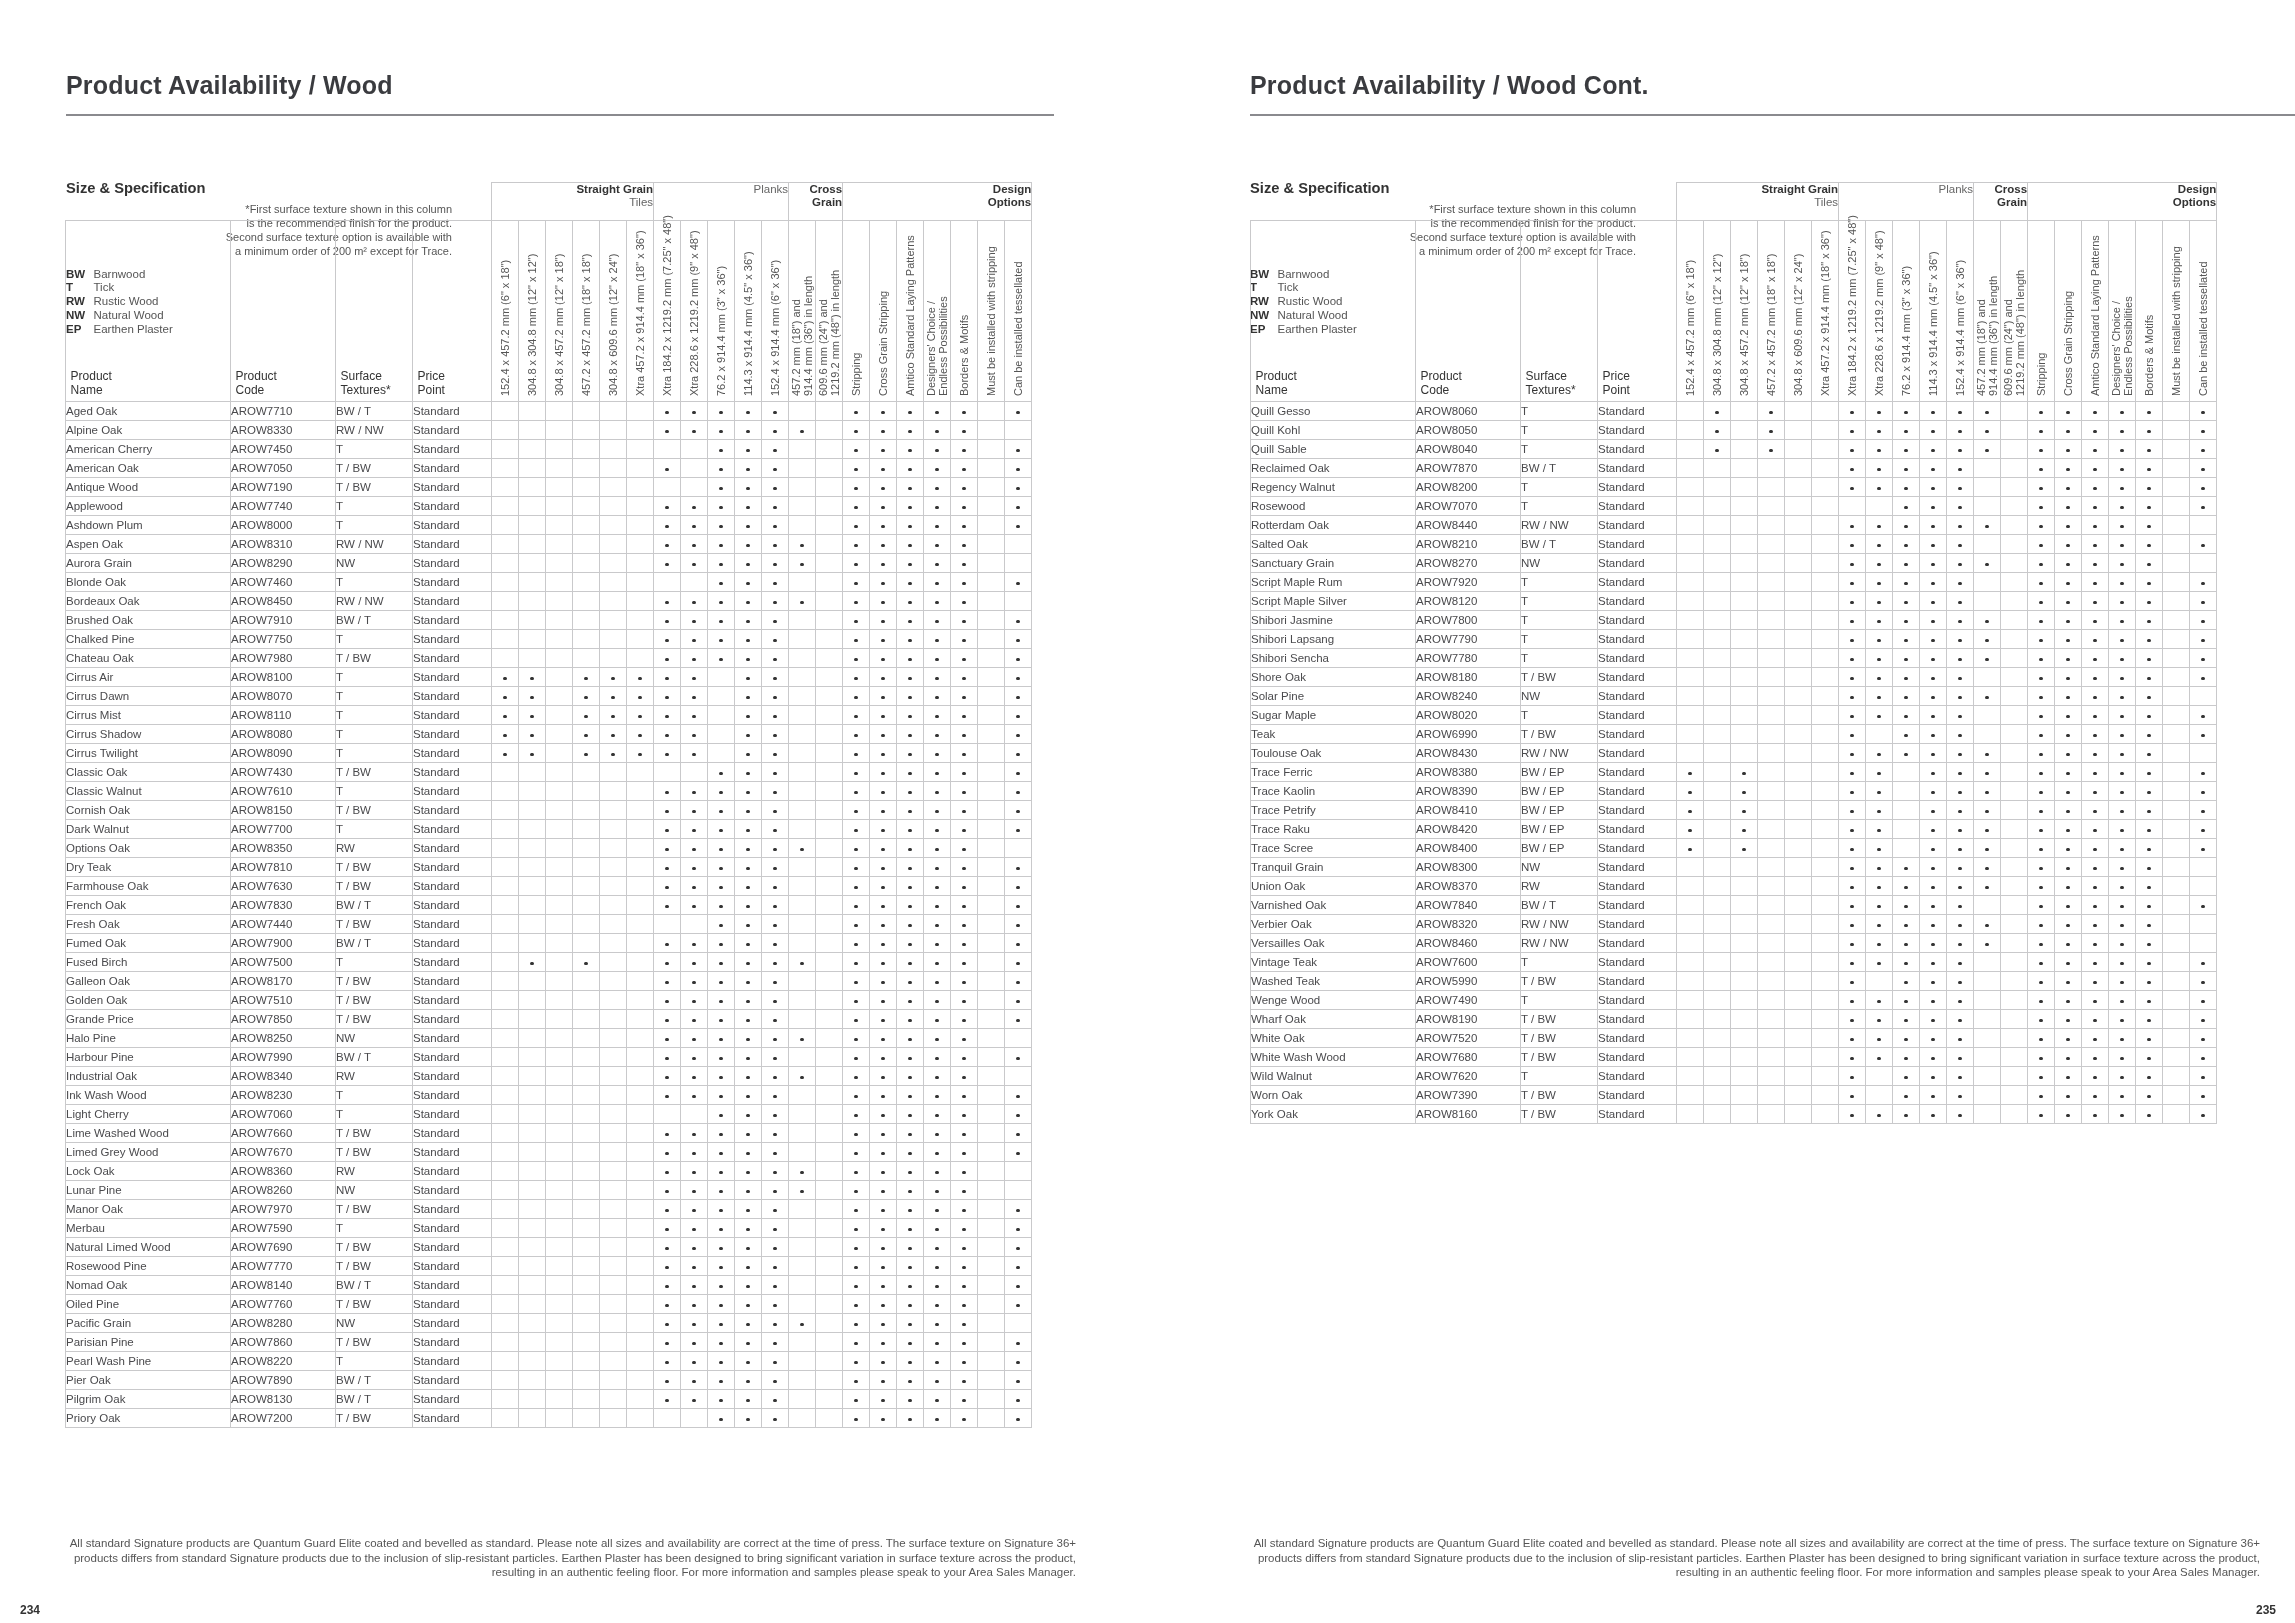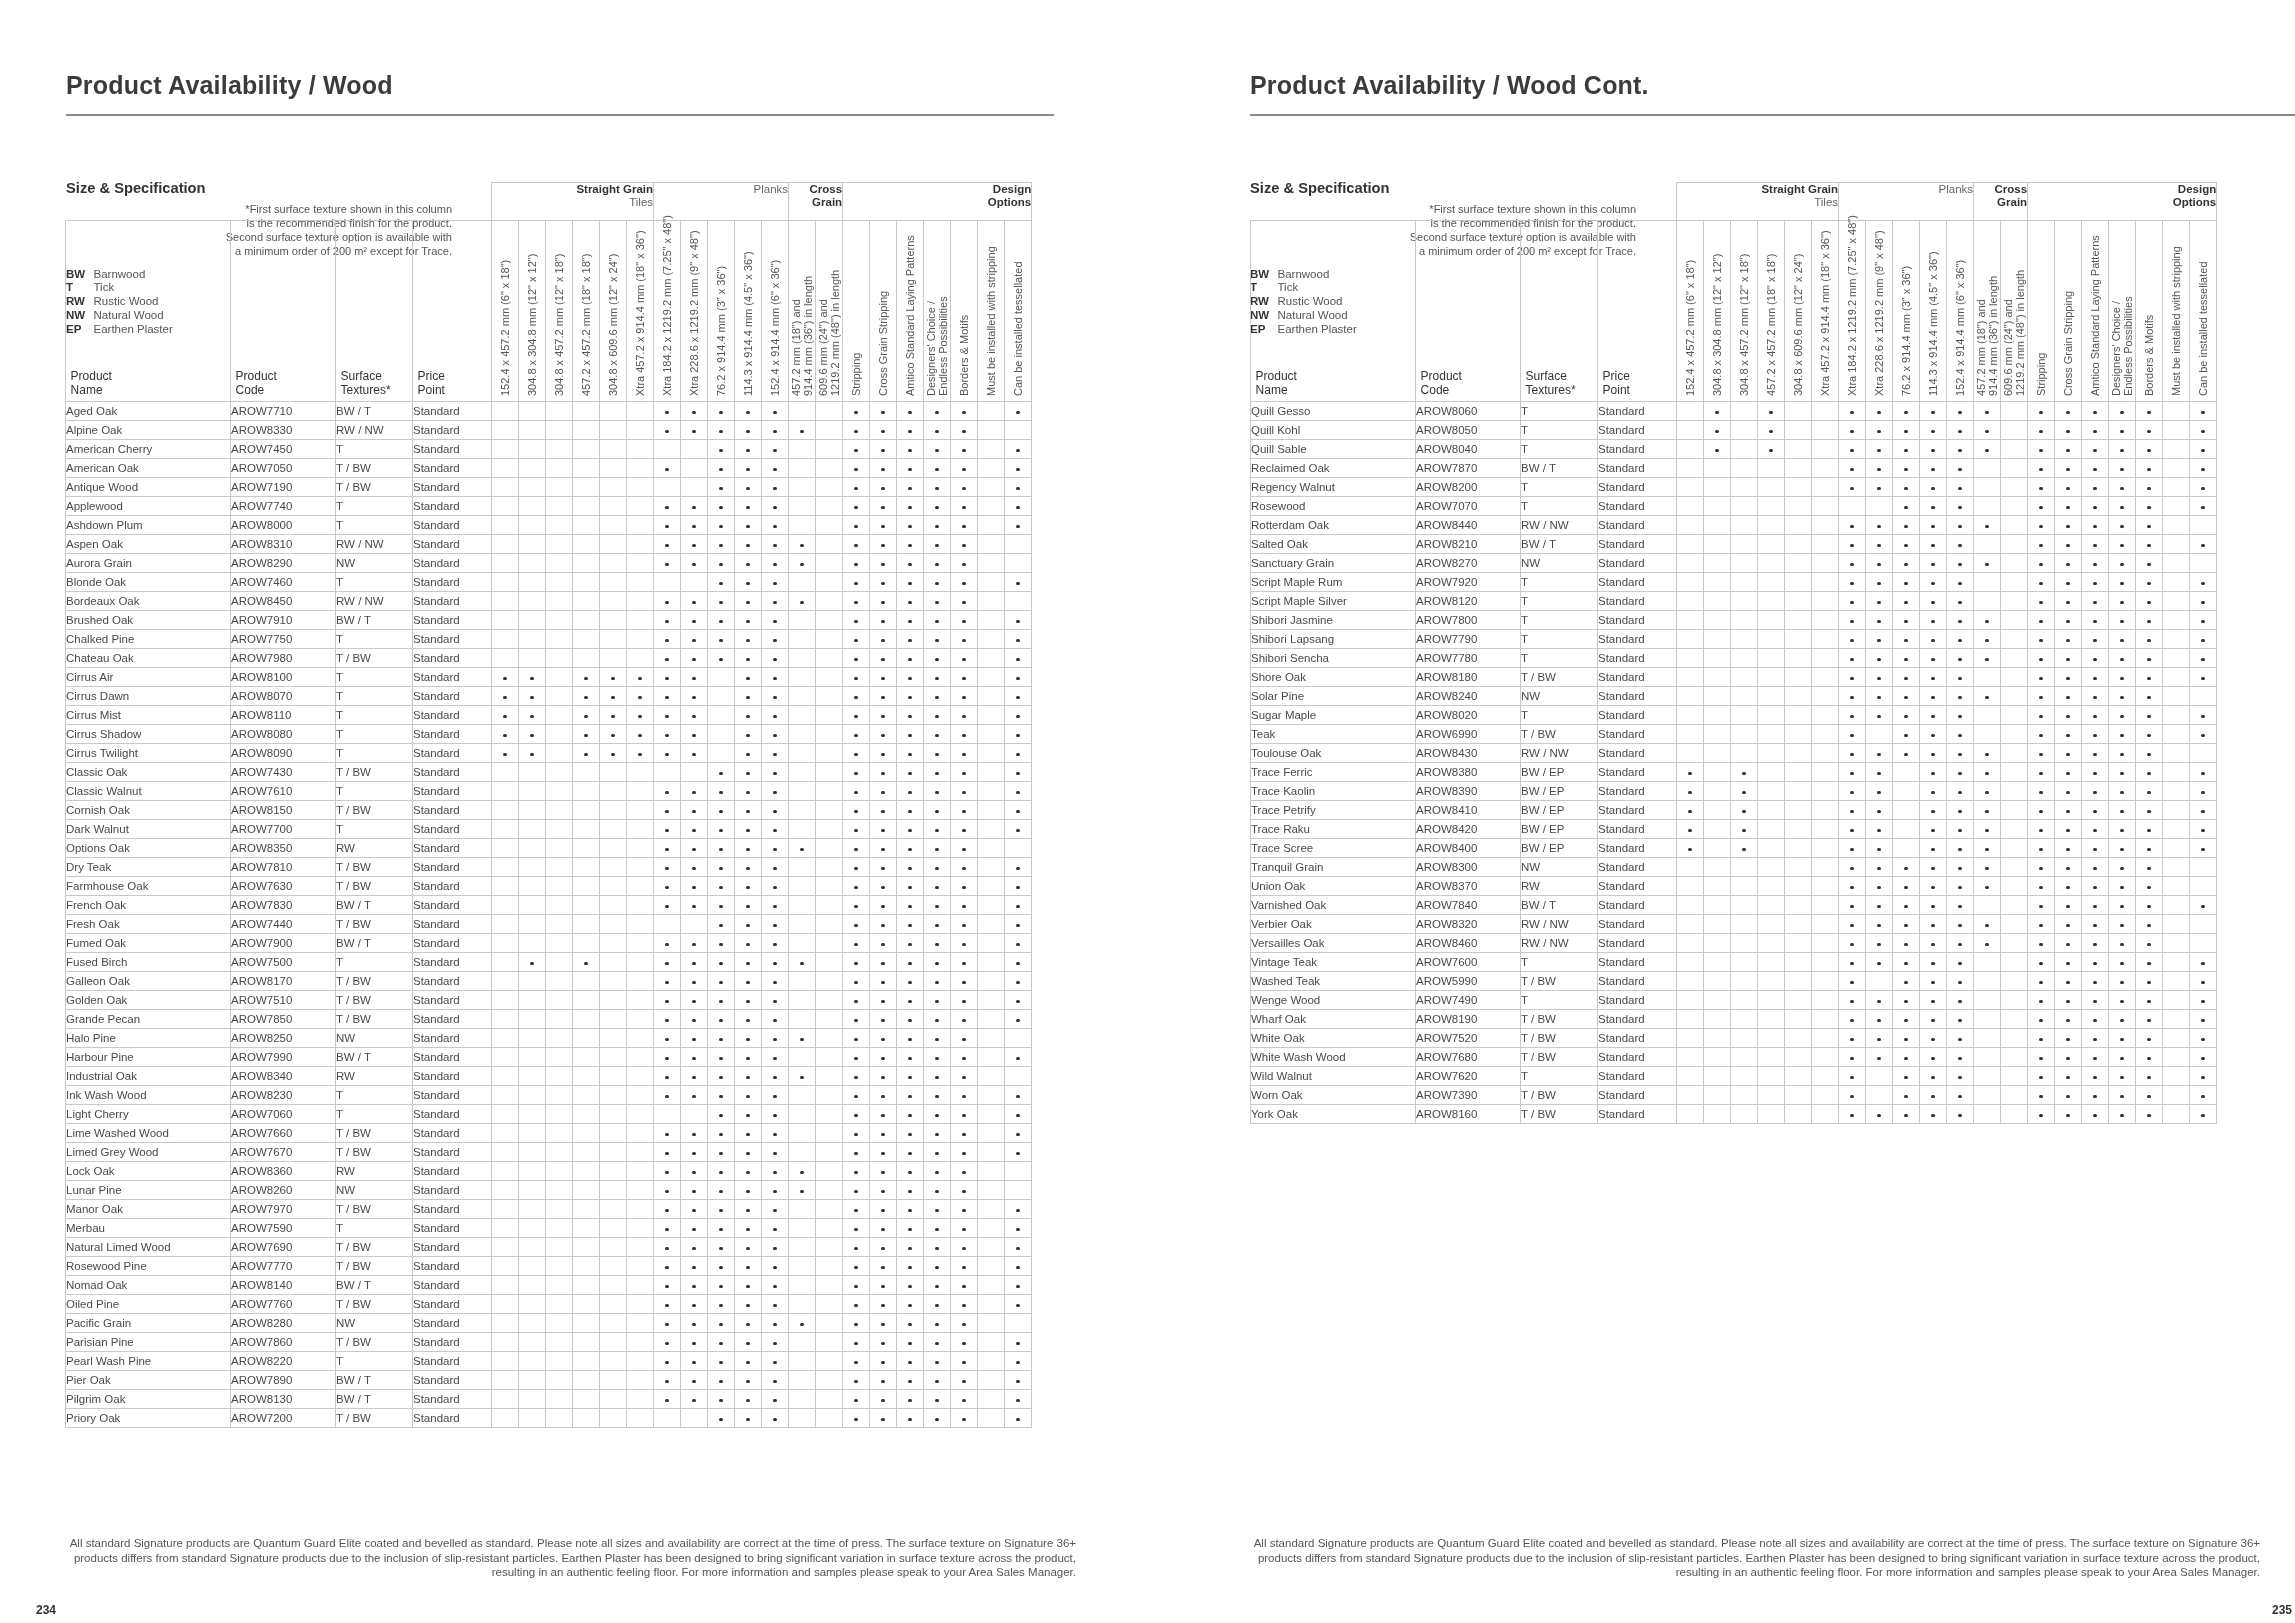--- a/index.html
+++ b/index.html
@@ -21,21 +21,21 @@
   .grp th .b{font-weight:bold;color:#333;display:block;}
   .grp th .s{color:#666;display:block;}
   .grp th.blank{border:none;}
   .rot th{height:173px;vertical-align:bottom;position:relative;}
   .rot th .v{position:absolute;left:50%;bottom:5.5px;transform-origin:left bottom;transform:rotate(-90deg) translate(0,50%);white-space:pre;font-weight:normal;font-size:11px;line-height:12px;text-align:left;color:#555;}
   .rot th.lbl{vertical-align:bottom;text-align:left;padding:3.7px 4.6px;font-size:12px;line-height:13.8px;color:#333;font-weight:normal;}
   tbody td{height:18px;padding:0 4.6px;white-space:nowrap;overflow:hidden;font-size:11.5px;}
   tbody td.dot{padding:0;text-align:center;}
   tbody td.dot span{display:inline-block;width:3.7px;height:3.7px;border-radius:50%;background:#333;vertical-align:middle;}
   .footer{position:absolute;top:1524px;width:1010px;font-size:11.5px;line-height:14.7px;color:#555;text-align:right;}
-  .pnum{position:absolute;top:1591px;font-size:12px;font-weight:bold;color:#333;margin-left:16px;}
+  .pnum{position:absolute;top:1591px;font-size:12px;font-weight:bold;color:#333;}
 </style>
 </head>
 <body>
 
 <div class="page left">
   <div class="title" style="left:66px">Product Availability / Wood</div>
   <div class="rule" style="left:66px;width:988px"></div>
   <div class="spec" style="left:66px">
       <h2>Size &amp; Specification</h2>
       <p class="note">*First surface texture shown in this column
@@ -1012,21 +1012,21 @@
           <td class="dot"></td>
           <td class="dot"><span></span></td>
           <td class="dot"><span></span></td>
           <td class="dot"><span></span></td>
           <td class="dot"><span></span></td>
           <td class="dot"><span></span></td>
           <td class="dot"></td>
           <td class="dot"><span></span></td>
         </tr>
         <tr>
-          <td>Grande Pecan</td>
+          <td>Grande Price</td>
           <td>AROW7850</td>
           <td>T / BW</td>
           <td>Standard</td>
           <td class="dot"></td>
           <td class="dot"></td>
           <td class="dot"></td>
           <td class="dot"></td>
           <td class="dot"></td>
           <td class="dot"></td>
           <td class="dot"><span></span></td>

